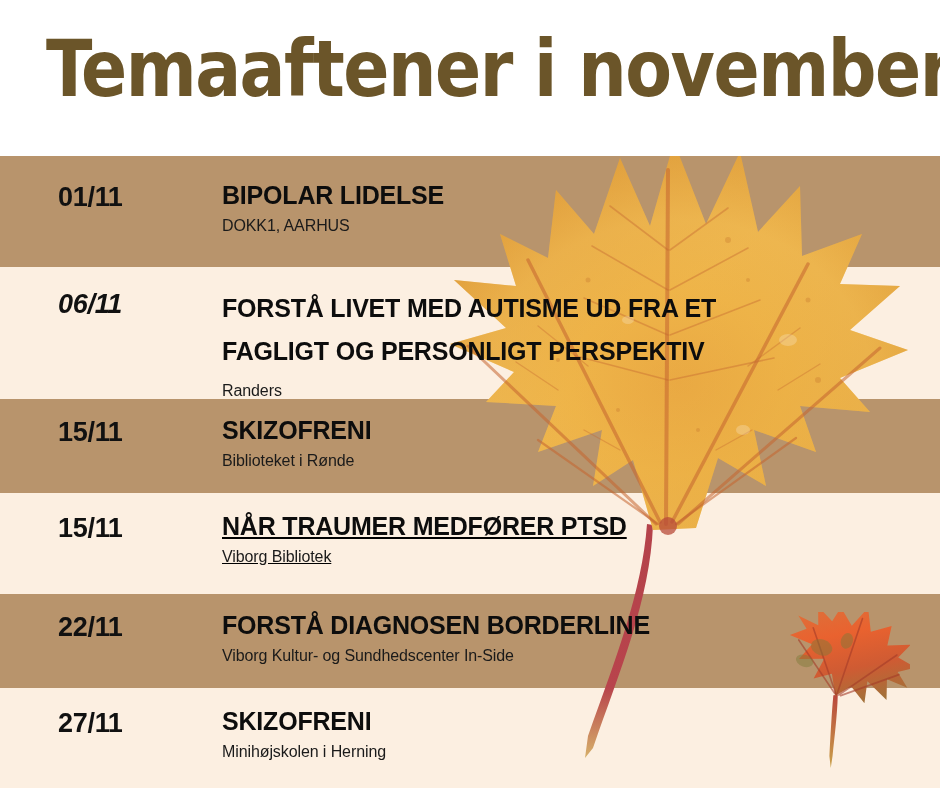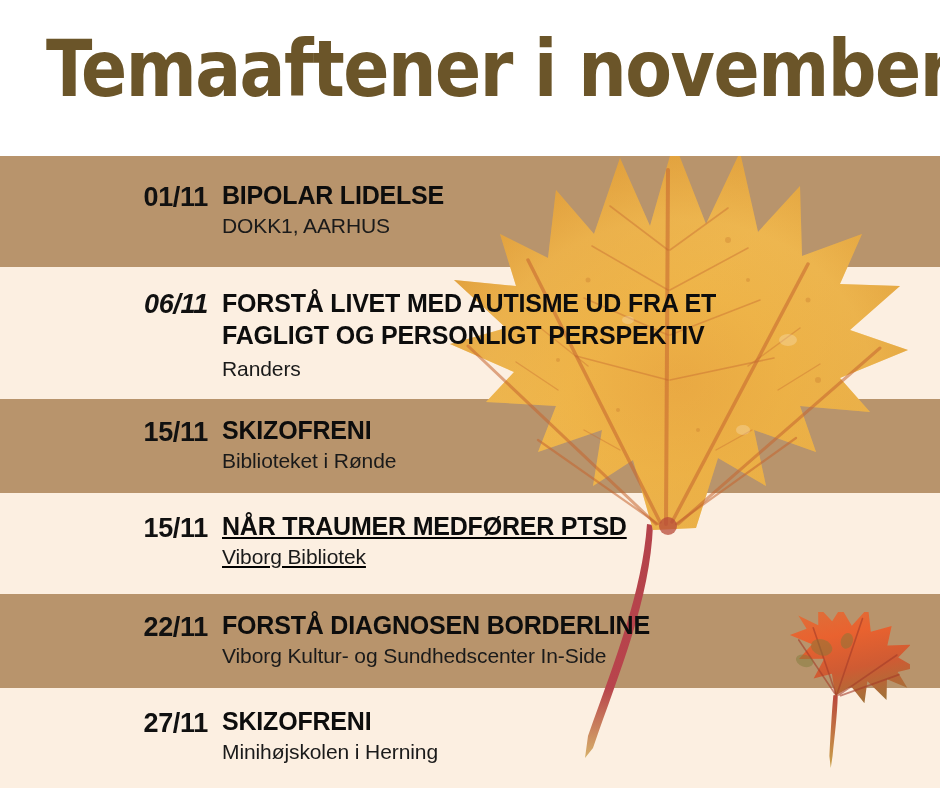--- a/index.html
+++ b/index.html
@@ -46,21 +46,21 @@
   
   .row{
     position:absolute;left:0;width:940px;
     z-index:3;
     display:block;
   }
   .row-date{
     position:absolute;
     left:58px;
     width:150px;
-    text-align:right;
+    text-align:left;
     font-weight:700;
     font-size:27px;
     line-height:30px;
     color:#111111;
     letter-spacing:-0.3px;
   }
   .row-body{
     position:absolute;
     left:222px;
     right:10px;
@@ -68,21 +68,21 @@
   .row-title{
     font-weight:700;
     font-size:25px;
     line-height:30px;
     color:#0d0d0d;
     letter-spacing:-0.2px;
     white-space:pre-line;
   }
   .row-venue{
     font-weight:400;
-    font-size:21px;
+    font-size:16px;
     line-height:27px;
     color:#1a1a1a;
     letter-spacing:-0.1px;
     margin-top:2px;
   }
 
   
   #big-leaf{
     position:absolute;
     left:388px;top:130px;
@@ -220,21 +220,21 @@
     <div class="row-date" style="top:26px;">01/11</div>
     <div class="row-body" style="top:24px;">
       <div class="row-title">BIPOLAR LIDELSE</div>
       <div class="row-venue">DOKK1, AARHUS</div>
     </div>
   </div>
 
   <div class="row" style="top:267px;height:132px;">
     <div class="row-date" style="top:22px;font-style:italic;">06/11</div>
     <div class="row-body" style="top:20px;">
-      <div class="row-title" style="line-height:32px;">FORSTÅ LIVET MED AUTISME UD FRA ET
+      <div class="row-title" style="line-height:43px;">FORSTÅ LIVET MED AUTISME UD FRA ET
 FAGLIGT OG PERSONLIGT PERSPEKTIV</div>
       <div class="row-venue" style="margin-top:4px;">Randers</div>
     </div>
   </div>
 
   <div class="row" style="top:399px;height:94px;">
     <div class="row-date" style="top:18px;">15/11</div>
     <div class="row-body" style="top:16px;">
       <div class="row-title">SKIZOFRENI</div>
       <div class="row-venue">Biblioteket i Rønde</div>

